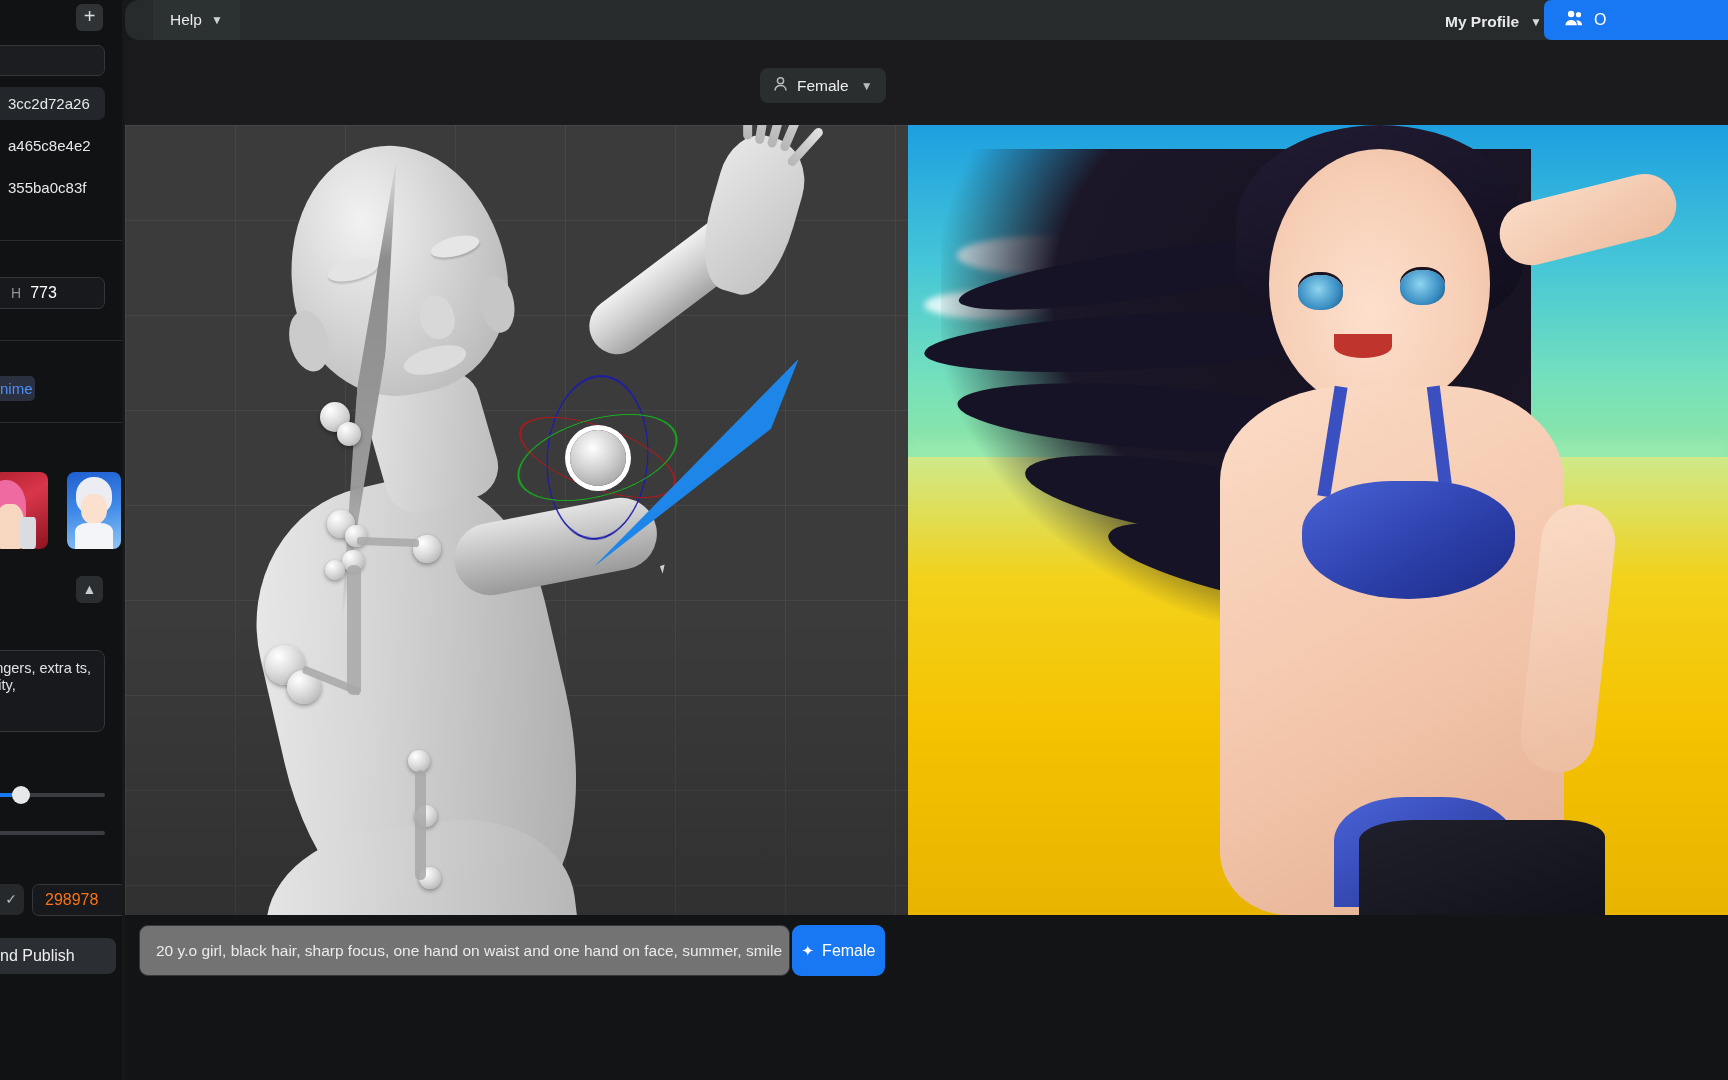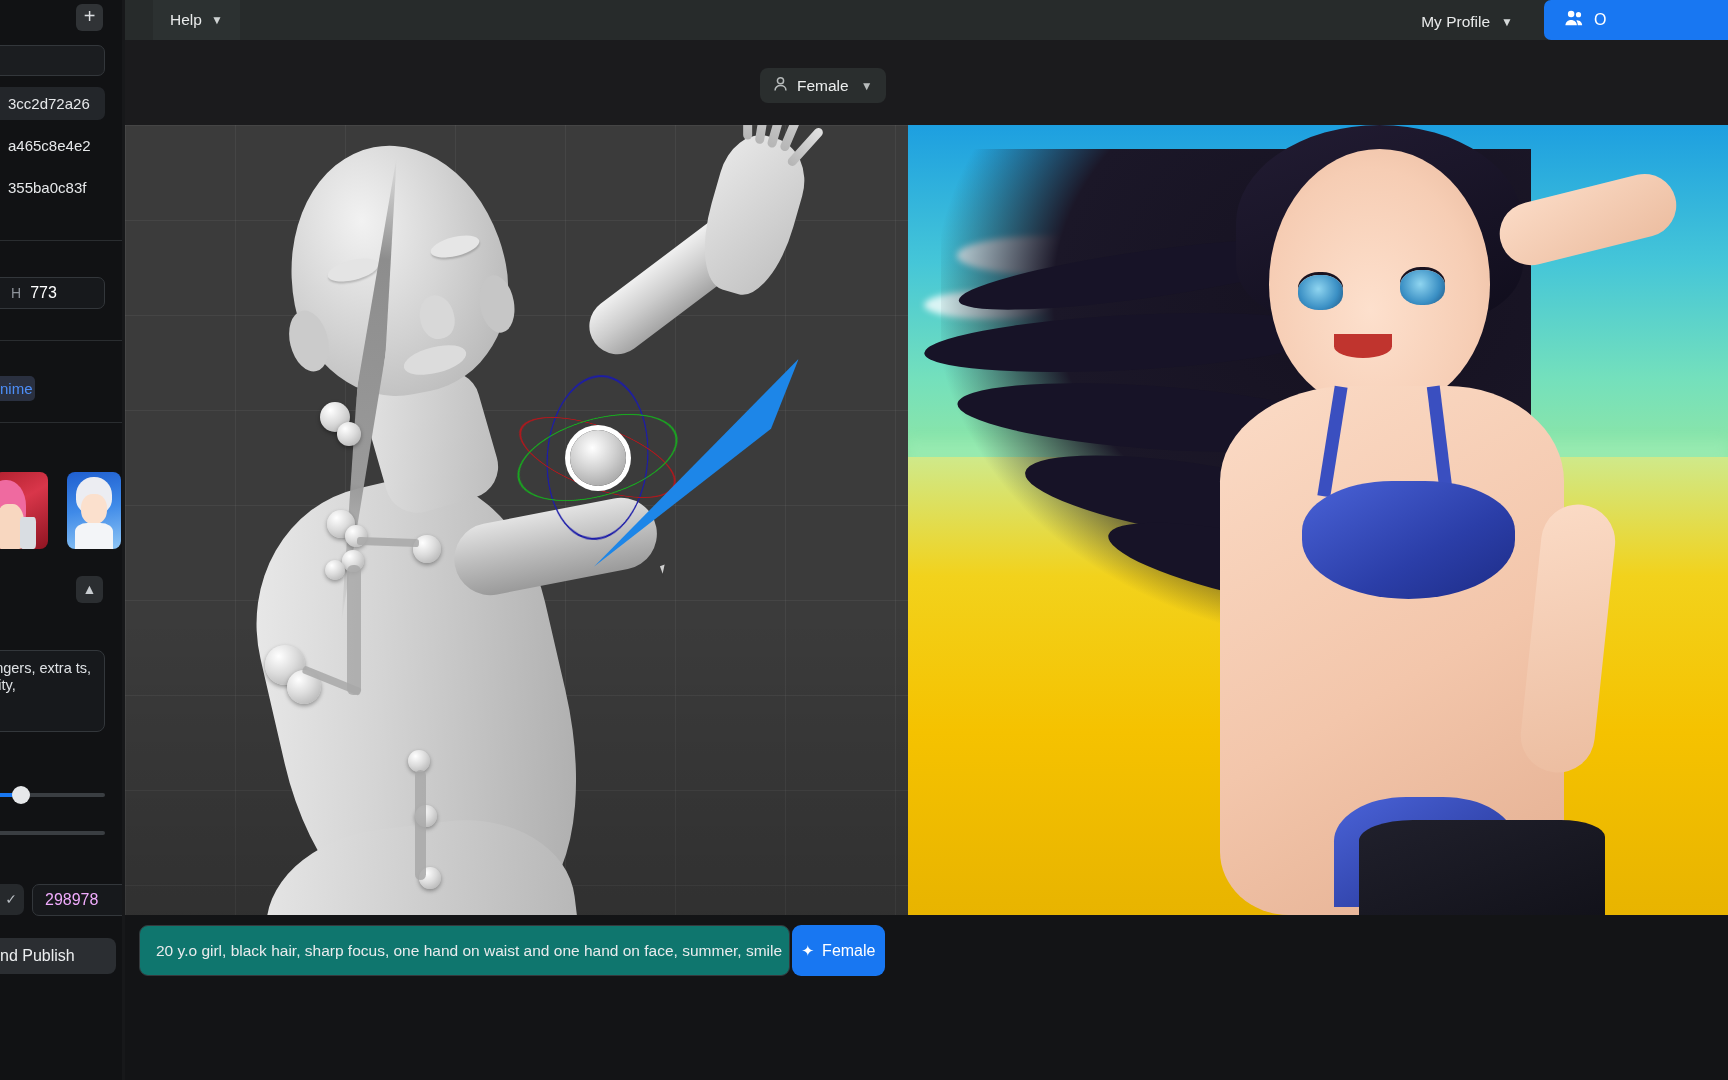--- a/index.html
+++ b/index.html
@@ -7,37 +7,37 @@
     width: 1728px; height: 1080px;
     background: #17181a;
     font-family: "Liberation Sans", sans-serif;
     overflow: hidden;
   }
   #app { position: relative; width: 1728px; height: 1080px; }
 
   
   .topbar {
     position: absolute; left: 125px; top: 0; width: 1603px; height: 40px;
-    background: #272b2b; display: flex; align-items: center;
+    background: #272b2b; display: flex; align-items: center; border-radius: 14px;
   }
   .menu-btn {
     display: flex; align-items: center; gap: 9px;
     height: 40px; padding: 0 17px; margin-left: 28px;
     background: #2c3131; color: #e8eaea; font-size: 15.5px; cursor: pointer;
   }
   .menu-btn .chev { font-size: 12px; color: #cfd3d3; }
   .topbar-title {
     position: absolute; left: 0; right: 0; text-align: center;
     color: #ffffff; font-size: 15.5px; font-weight: bold;
     pointer-events: none;
   }
   .profile-btn {
-    position: absolute; right: 201px; top: 0; height: 44px;
+    position: absolute; right: 172px; top: 0; height: 44px;
     display: flex; align-items: center; gap: 11px;
-    padding: 0 14px; color: #e8eaea; font-size: 15.5px; cursor: pointer;
+    padding: 0 14px; color: #e8eaea; font-size: 15.5px; cursor: pointer; font-weight: bold;
   }
   .profile-btn .chev { font-size: 12px; color: #d5d9d9; }
   .cta-btn {
     position: absolute; right: 0; top: 0; height: 40px; width: 184px;
     background: #1877f2; display: flex; align-items: center; gap: 10px;
     padding-left: 20px; color: #fff; font-size: 16px; cursor: pointer;
     border-radius: 7px 0 0 7px;
   }
 
   
@@ -107,21 +107,21 @@
   }
   .sb-chk {
     position: absolute; left: -32px; top: 884px; width: 56px; height: 31px;
     background: #26292c; border-radius: 7px; color: #b9bec3;
     font-size: 14px; line-height: 31px; text-align: right; padding-right: 7px;
     cursor: pointer;
   }
   .sb-seed {
     position: absolute; left: 32px; top: 884px; width: 110px; height: 32px;
     border: 1px solid #33373b; border-radius: 7px; background: #17191c;
-    color: #f0abfc; font-size: 16px; line-height: 30px; padding-left: 12px;
+    color: #f97316; font-size: 16px; line-height: 30px; padding-left: 12px;
     overflow: hidden; white-space: nowrap; cursor: text;
   }
   .sb-publish {
     position: absolute; left: -80px; top: 938px; width: 196px; height: 36px;
     background: #2b2e32; border-radius: 8px; color: #eceef0;
     font-size: 16px; line-height: 36px; padding-left: 80px;
     overflow: hidden; white-space: nowrap; cursor: pointer;
   }
 
   
@@ -295,21 +295,21 @@
   .ch-legging { position: absolute; left: 55%; top: 88%; width: 30%; height: 12%;
     background: linear-gradient(160deg,#20202c,#12121a); border-radius: 22% 18% 0 0; }
 
   
   .promptbar {
     position: absolute; left: 125px; top: 915px; width: 1603px; height: 165px;
     background: #131416;
   }
   .prompt-input {
     position: absolute; left: 14px; top: 10px; width: 651px; height: 51px;
-    background: #0f766e; border: 1px solid #35393d; border-radius: 9px;
+    background: #737373; border: 1px solid #35393d; border-radius: 9px;
     color: #e9ebed; font-size: 15.5px; line-height: 49px;
     padding: 0 16px; overflow: hidden; white-space: nowrap; cursor: text;
   }
   .render-btn {
     position: absolute; left: 667px; top: 10px; width: 93px; height: 51px;
     background: #1877f2; border-radius: 9px; display: flex; align-items: center;
     justify-content: center; gap: 8px; color: #fff; font-size: 16px; cursor: pointer;
   }
   .spark { font-size: 15px; }
 </style>

